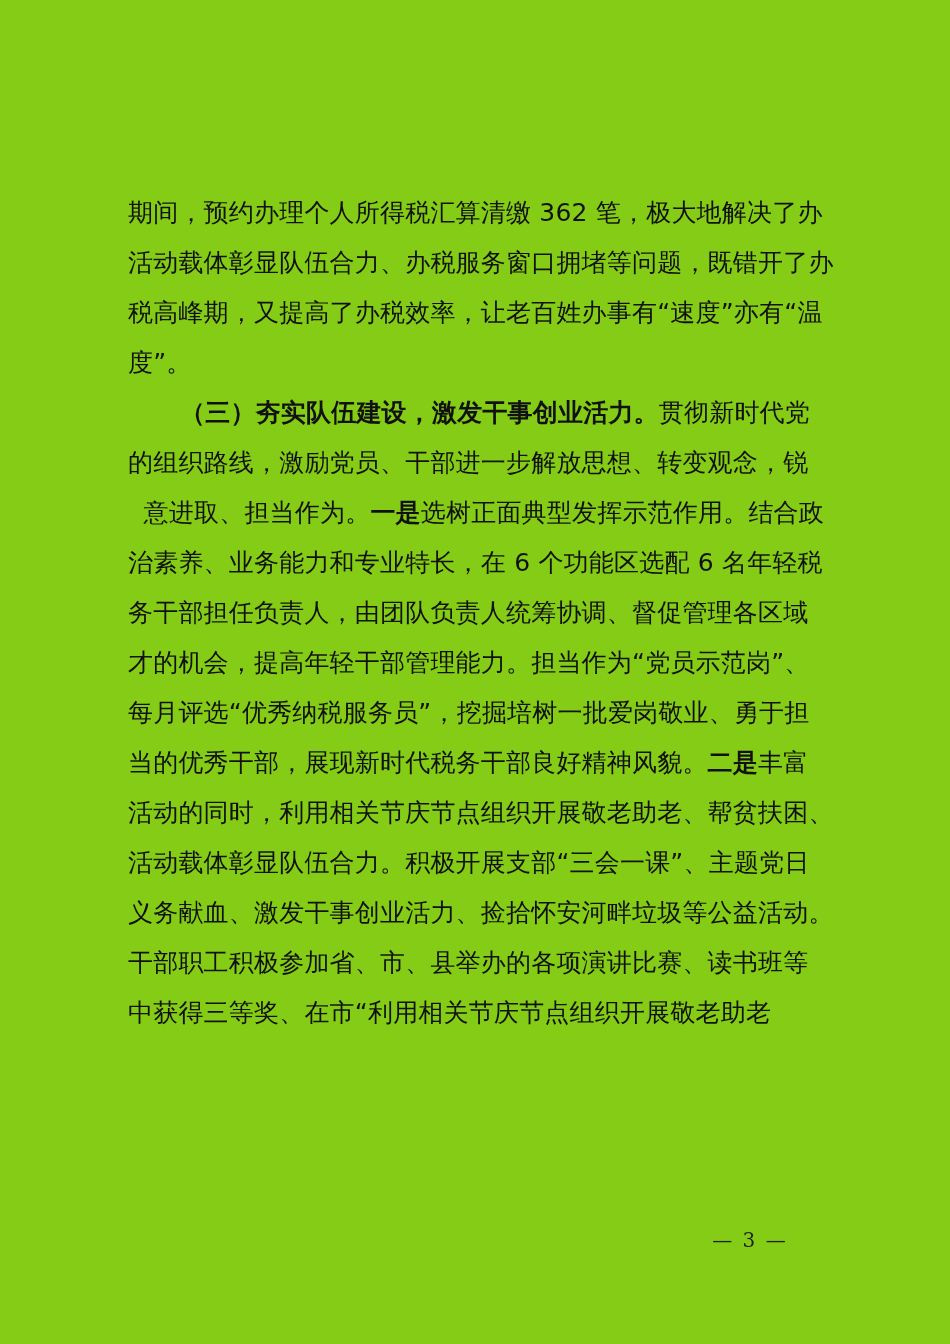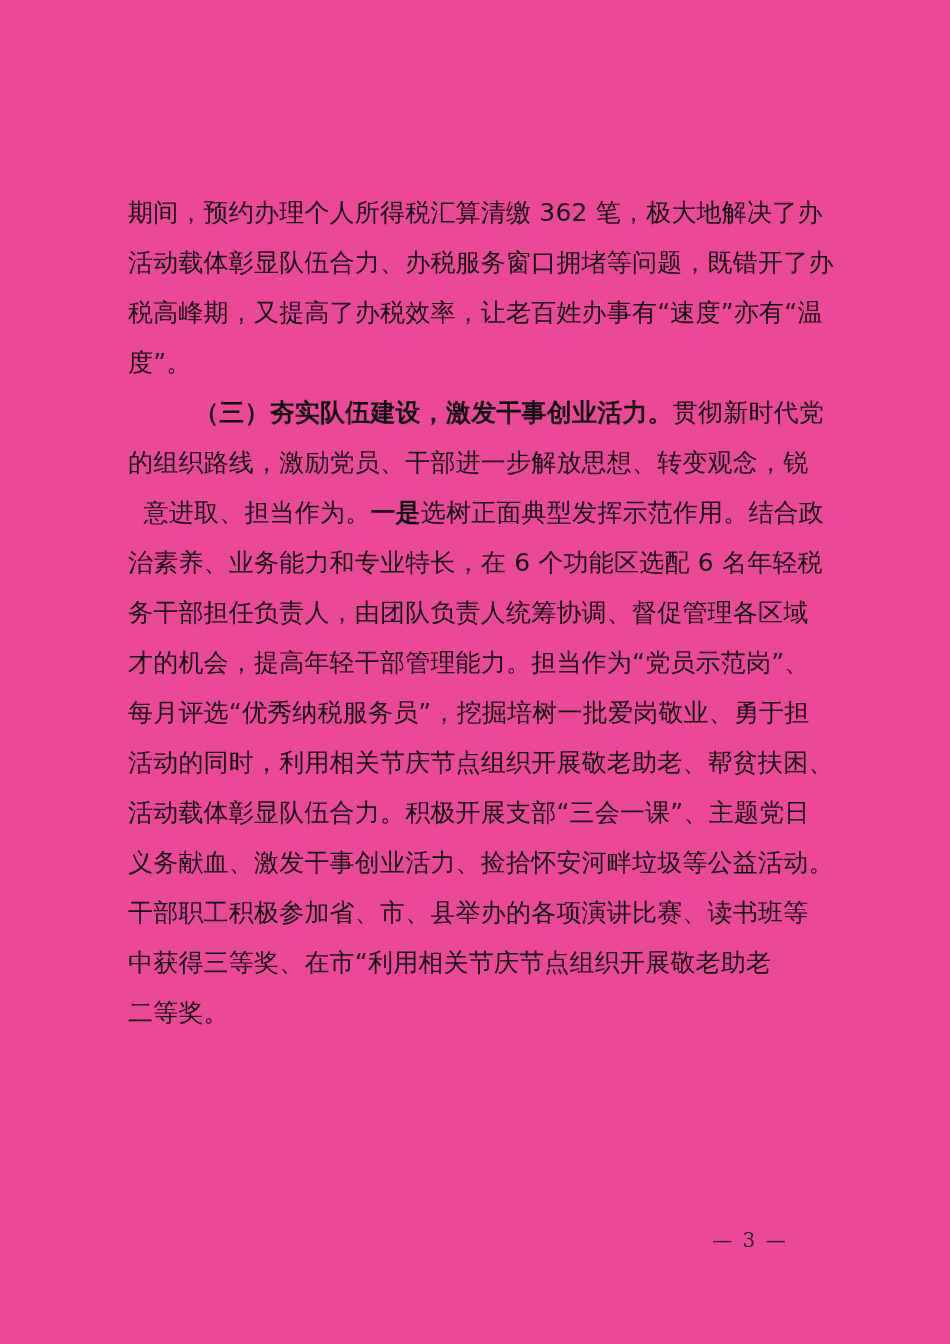--- a/index.html
+++ b/index.html
@@ -14,21 +14,21 @@
       overflow: hidden;
       font-family: "DejaVu Sans", "Liberation Sans", sans-serif;
       color: #111111;
     }
     .page {
       position: absolute;
       left: 0;
       top: 0;
       width: 950px;
       height: 1344px;
-      background: #ec4899;
+      background: #84cc16;
     }
     .body-text {
       position: absolute;
       left: 128px;
       top: 188px;
       width: 696px;
     }
     .line {
       height: 50px;
       line-height: 50px;
@@ -69,21 +69,21 @@
       <span class="seg">活动载体彰显队伍合力、办税服务窗口拥堵等问题，既错开了办</span>
     </div>
     <div class="line">
       <span class="seg">税高峰期，又提高了办税效率，让老百姓办事有“速度”亦有“温</span>
     </div>
     <div class="line last">
       <span class="seg">度”。</span>
     </div>
 
     <div class="line indent">
-      <span style="display:flex;justify-content:flex-end;width:100%">
+      <span style="display:flex;justify-content:flex-start;width:100%">
         <span class="seg bold">（三）夯实队伍建设，激发干事创业活力。</span>
         <span class="seg">贯彻新时代党</span>
       </span>
     </div>
     <div class="line">
       <span class="seg">的组织路线，激励党员、干部进一步解放思想、转变观念，锐</span>
     </div>
     <div class="line">
       <span style="display:flex;width:100%;justify-content:flex-end">
         <span>
@@ -97,33 +97,35 @@
     <div class="line">
       <span class="seg">务干部担任负责人，由团队负责人统筹协调、督促管理各区域</span>
     </div>
     <div class="line">
       <span class="seg">才的机会，提高年轻干部管理能力。担当作为“党员示范岗”、</span>
     </div>
     <div class="line">
       <span class="seg">每月评选“优秀纳税服务员”，挖掘培树一批爱岗敬业、勇于担</span>
     </div>
     <div class="line">
+      <span>
+        <span class="seg">当的优秀干部，展现新时代税务干部良好精神风貌。</span><span class="seg bold">二是</span><span class="seg">丰富</span>
+      </span>
+    </div>
+    <div class="line">
       <span class="seg">活动的同时，利用相关节庆节点组织开展敬老助老、帮贫扶困、</span>
     </div>
     <div class="line">
       <span class="seg">活动载体彰显队伍合力。积极开展支部“三会一课”、主题党日</span>
     </div>
     <div class="line">
       <span class="seg">义务献血、激发干事创业活力、捡拾怀安河畔垃圾等公益活动。</span>
     </div>
     <div class="line">
       <span class="seg">干部职工积极参加省、市、县举办的各项演讲比赛、读书班等</span>
     </div>
     <div class="line">
       <span class="seg">中获得三等奖、在市“利用相关节庆节点组织开展敬老助老</span>
     </div>
-    <div class="line last">
-      <span class="seg">二等奖。</span>
-    </div>
   </div>
 
   <div class="page-number">— 3 —</div>
 </div>
 
 </body></html>

